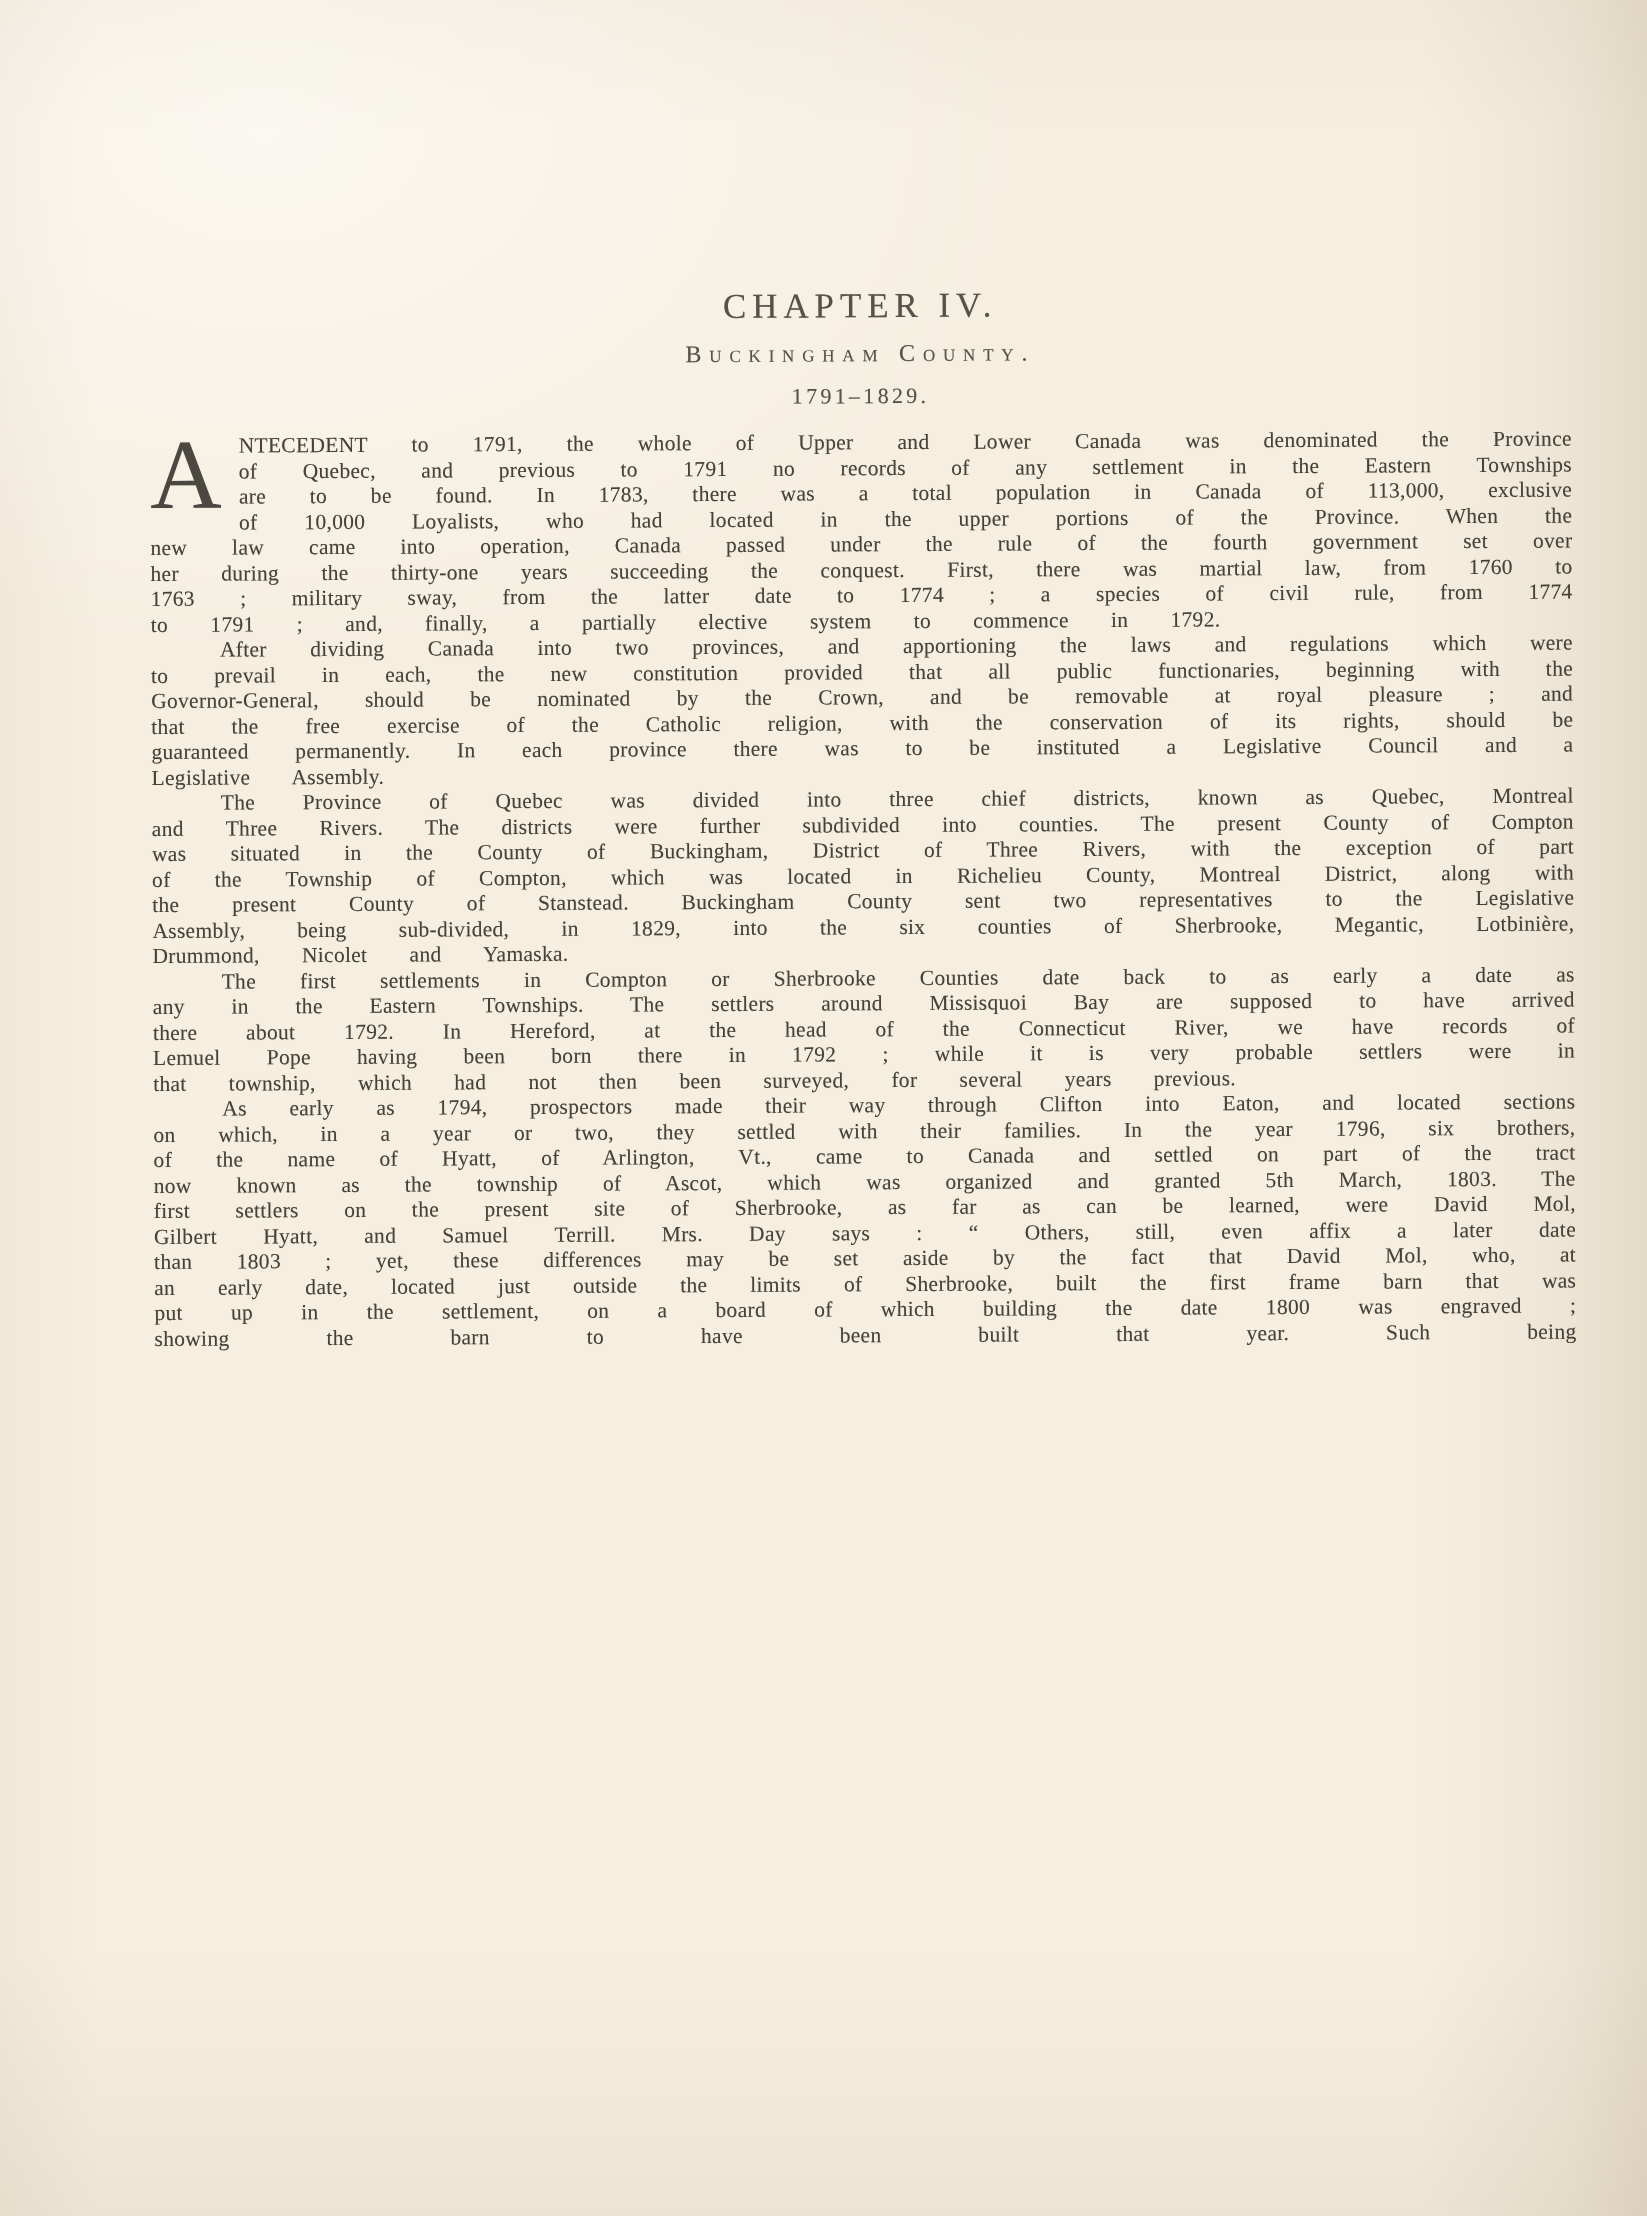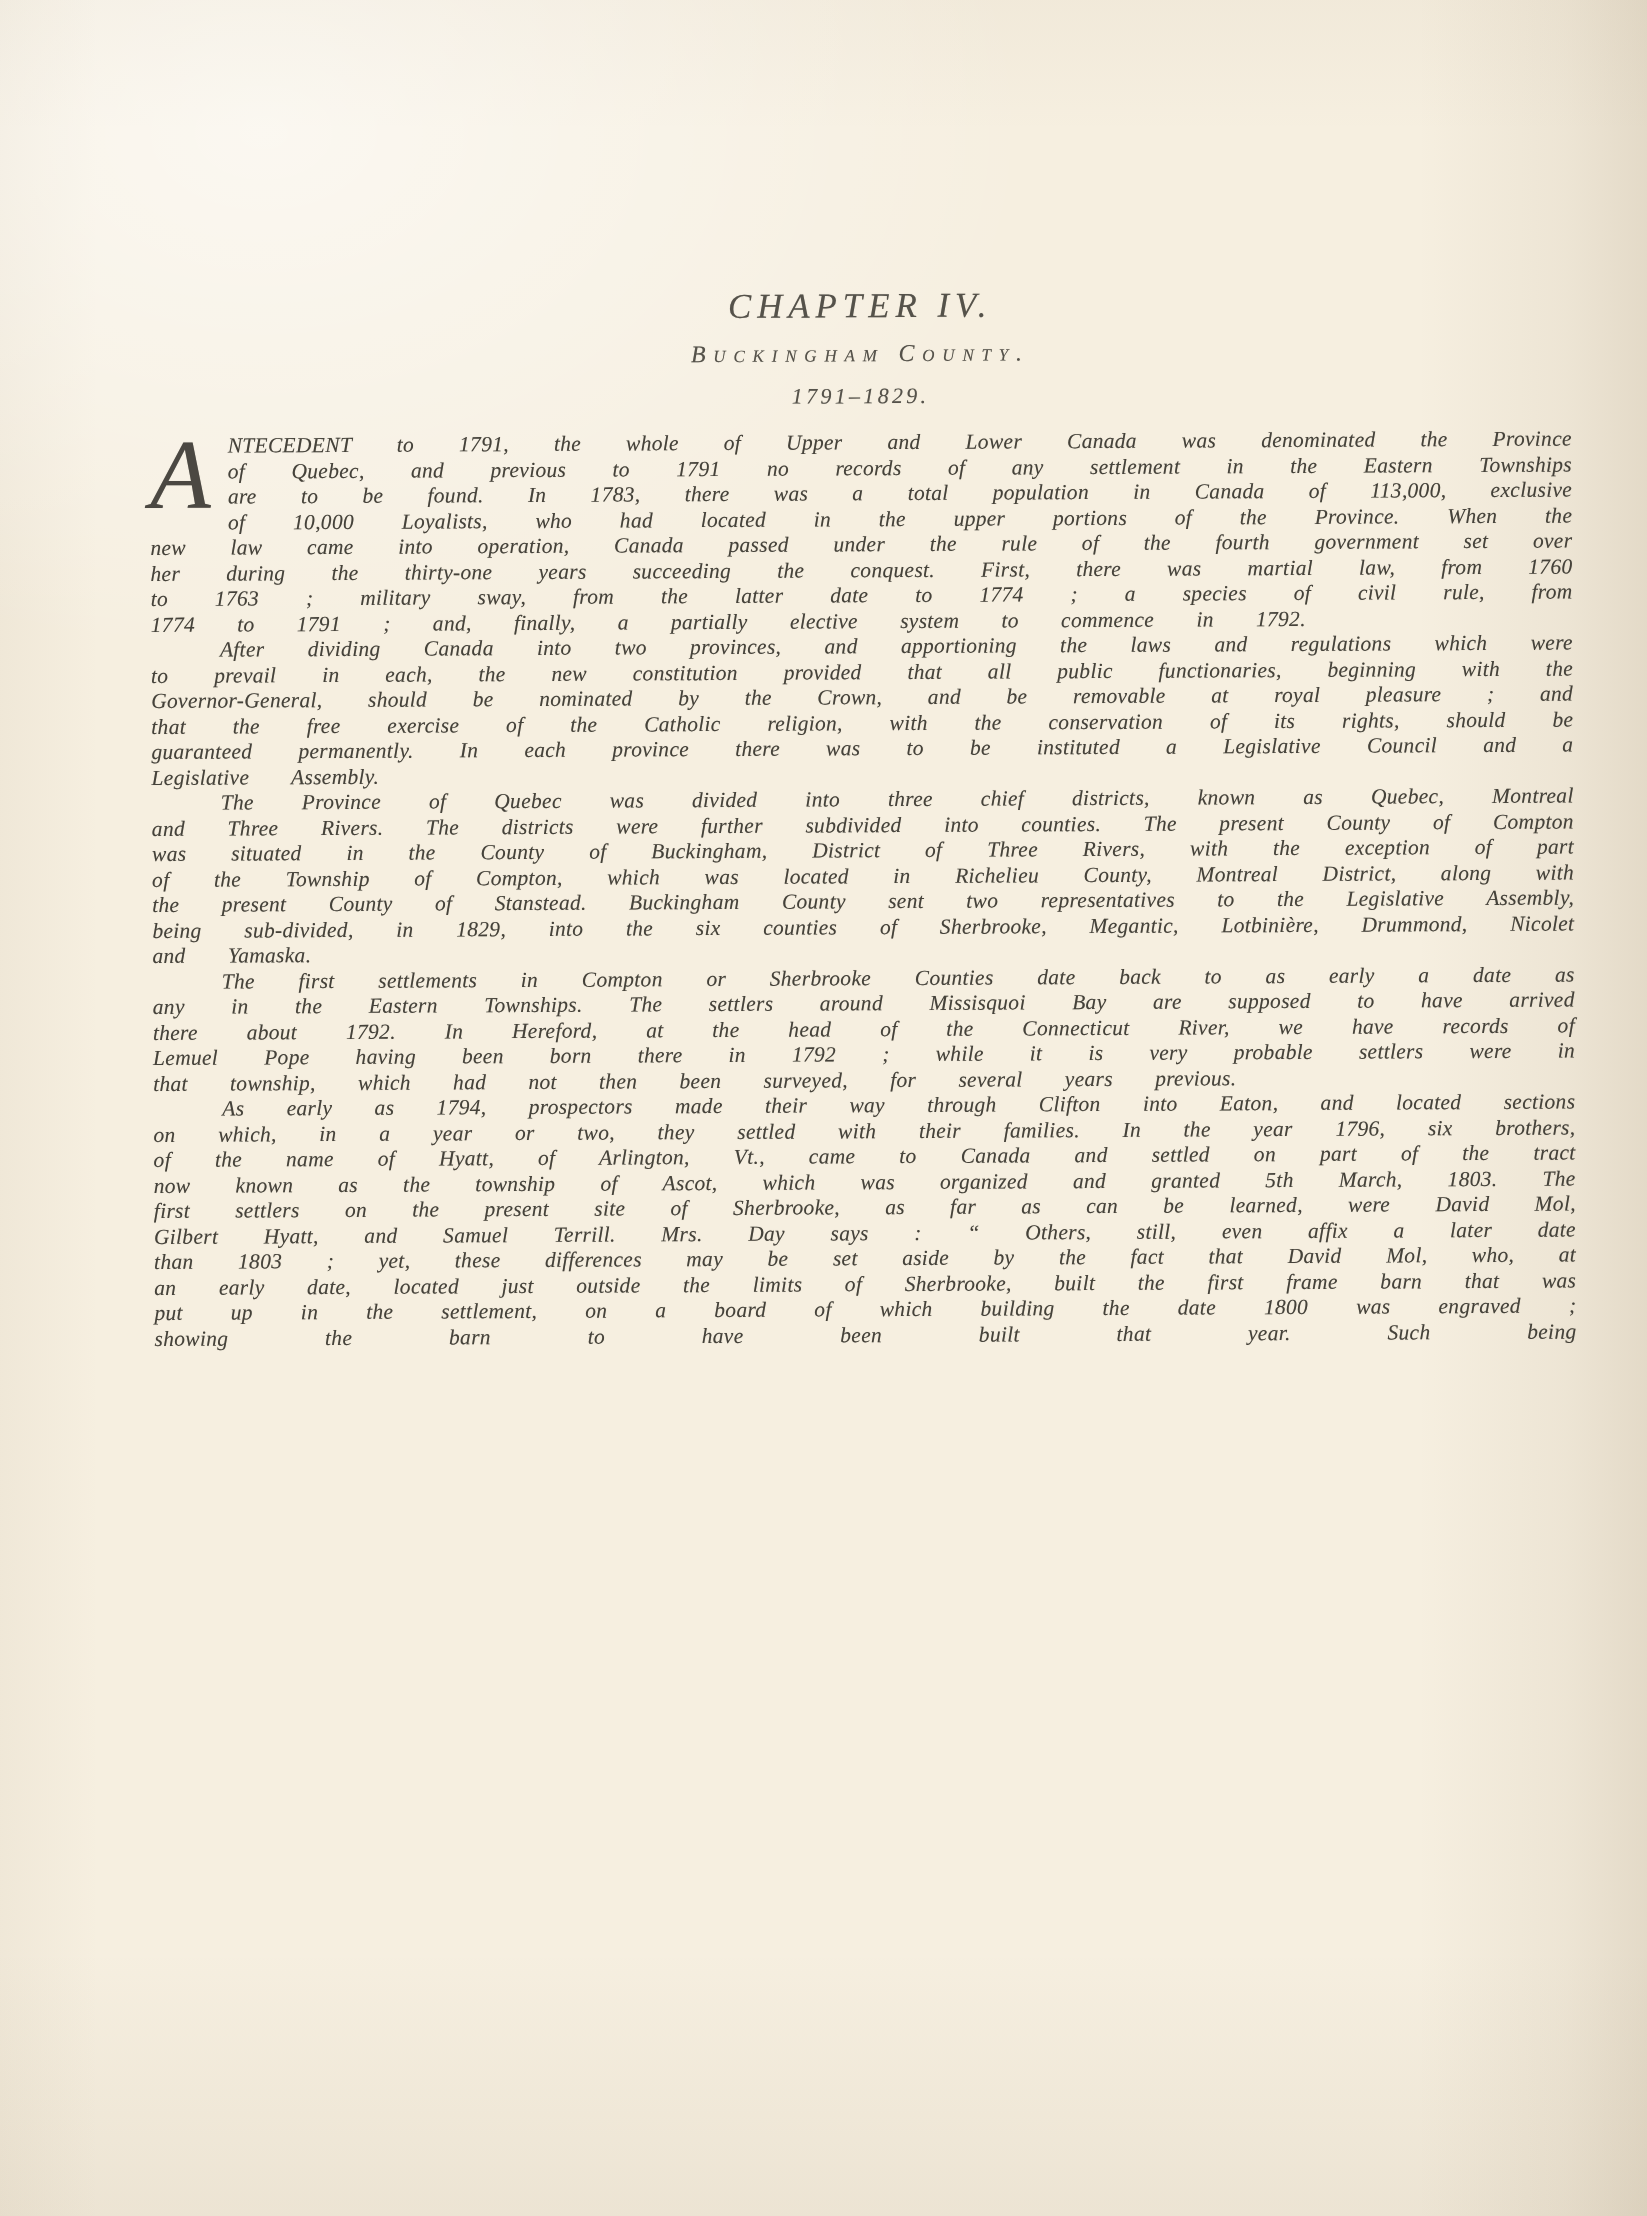--- a/index.html
+++ b/index.html
@@ -16,21 +16,20 @@
     margin:0 auto;
     overflow:hidden;
     background:
       radial-gradient(ellipse 1241px 849px at 16% 6%, rgba(255,255,255,0.55), rgba(255,255,255,0) 62%),
       linear-gradient(to right, rgba(121,96,60,0) 86%, rgba(121,96,60,0.07) 95%, rgba(121,96,60,0.15) 100%),
       linear-gradient(to left, rgba(121,96,60,0) 94%, rgba(121,96,60,0.05) 100%),
       linear-gradient(to bottom, rgba(121,96,60,0.04) 0%, rgba(121,96,60,0) 6%, rgba(121,96,60,0) 88%, rgba(121,96,60,0.08) 100%),
       var(--paper);
     font-family:"Liberation Serif","DejaVu Serif",serif;
     color:var(--ink);
-    font-style:italic;
   }
   .content{
     position:absolute;
     left:149px;
     top:289px;
     width:1422px;
     transform:rotate(-0.3deg);
     transform-origin:40% 0;
   }
   h1.chapter{

